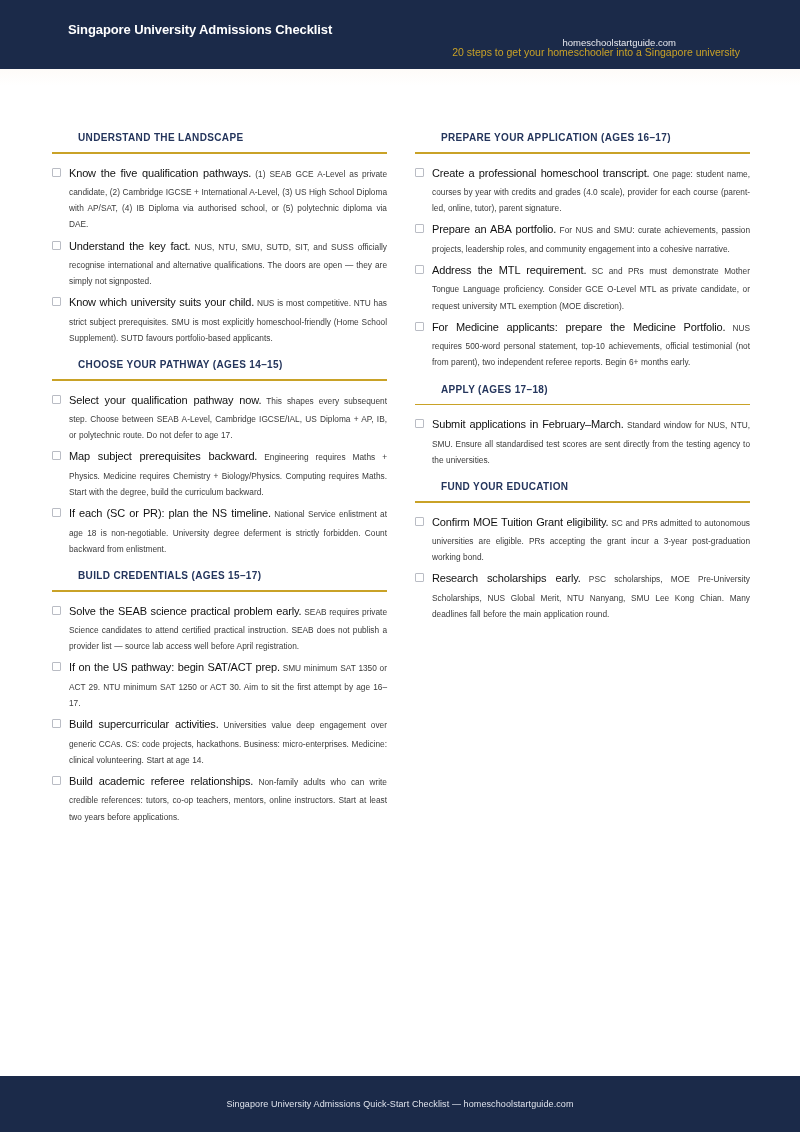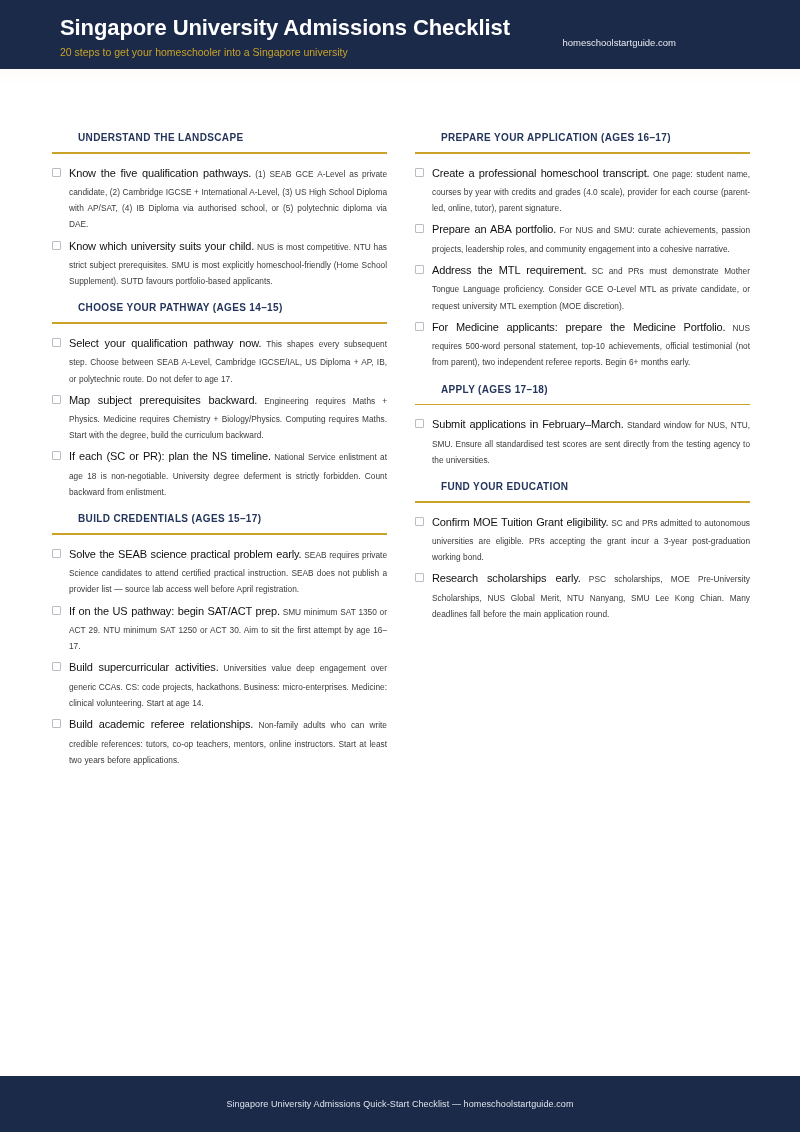--- a/index.html
+++ b/index.html
@@ -17,31 +17,31 @@
 
   
   .header {
     background: #1b2a49;
     height: 69px;
     padding: 8px 60px 0 60px;
     position: relative;
   }
   .header-title {
     color: #ffffff;
-    font-size: 22px;
+    font-size: 13px;
     font-weight: bold;
     letter-spacing: -0.1px;
-    margin: 0;
+    margin: 8px;
     padding-top: 6px;
     line-height: 1.25;
   }
   .header-sub-row {
     display: flex;
     align-items: baseline;
-    justify-content: flex-start;
+    justify-content: flex-end;
     margin-top: 4px;
   }
   .header-subtitle {
     color: #c9a227;
     font-size: 10.5px;
     line-height: 1.3;
     flex: 0 0 auto;
   }
   .header-site {
     color: #e8eaf0;
@@ -159,20 +159,24 @@
     <div class="col" id="col-left">
         <div class="section">
           <div class="section-title">UNDERSTAND THE LANDSCAPE</div>
           <div class="section-rule"></div>
           <div class="item">
             <span class="checkbox"></span>
             <div class="item-text"><span class="item-title">Know the five qualification pathways.</span> <span class="item-desc">(1) SEAB GCE A-Level as private candidate, (2) Cambridge IGCSE + International A-Level, (3) US High School Diploma with AP/SAT, (4) IB Diploma via authorised school, or (5) polytechnic diploma via DAE.</span></div>
           </div>
           <div class="item">
             <span class="checkbox"></span>
+            <div class="item-text"><span class="item-title">Understand the key fact.</span> <span class="item-desc">NUS, NTU, SMU, SUTD, SIT, and SUSS officially recognise international and alternative qualifications. The doors are open — they are simply not signposted.</span></div>
+          </div>
+          <div class="item">
+            <span class="checkbox"></span>
             <div class="item-text"><span class="item-title">Know which university suits your child.</span> <span class="item-desc">NUS is most competitive. NTU has strict subject prerequisites. SMU is most explicitly homeschool-friendly (Home School Supplement). SUTD favours portfolio-based applicants.</span></div>
           </div>
         </div>
         <div class="section">
           <div class="section-title">CHOOSE YOUR PATHWAY (AGES 14–15)</div>
           <div class="section-rule"></div>
           <div class="item">
             <span class="checkbox"></span>
             <div class="item-text"><span class="item-title">Select your qualification pathway now.</span> <span class="item-desc">This shapes every subsequent step. Choose between SEAB A-Level, Cambridge IGCSE/IAL, US Diploma + AP, IB, or polytechnic route. Do not defer to age 17.</span></div>
           </div>

